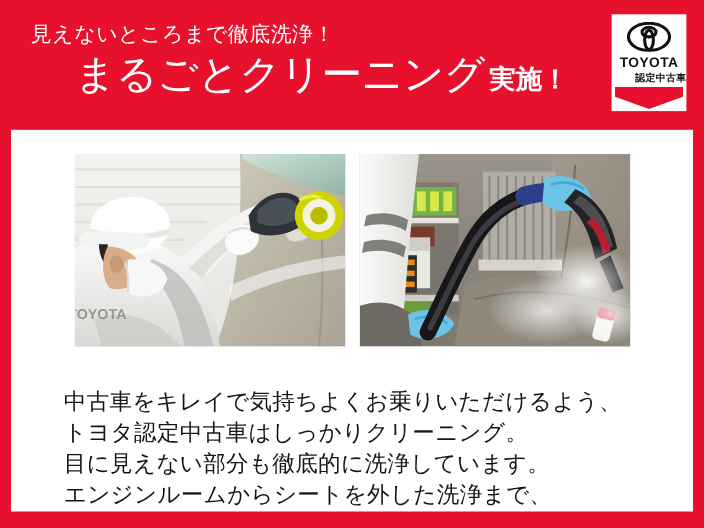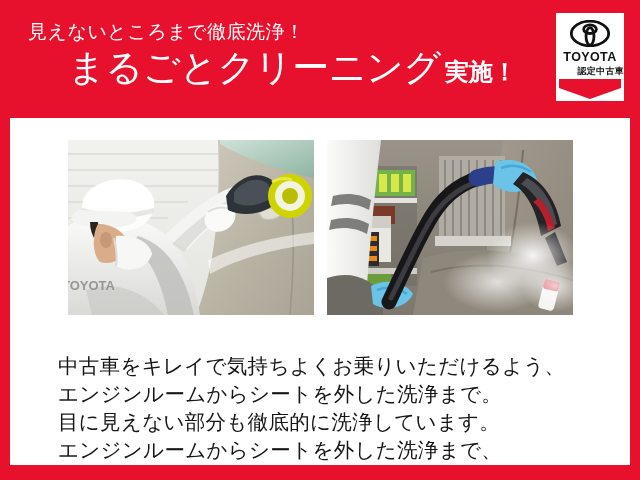--- a/index.html
+++ b/index.html
@@ -401,19 +401,19 @@
           <ellipse cx="206" cy="116" rx="46" ry="34" fill="url(#steamG)"></ellipse>
           <ellipse cx="170" cy="142" rx="54" ry="30" fill="url(#steamG)" opacity="0.8"></ellipse>
           <ellipse cx="228" cy="146" rx="34" ry="26" fill="url(#steamG)" opacity="0.85"></ellipse>
         </svg>
       </div>
 
     </div>
 
     <div class="body-copy">
       <div class="body-line">中古車をキレイで気持ちよくお乗りいただけるよう、</div>
-      <div class="body-line">エンジンルームからシートを外した洗浄まで。</div>
+      <div class="body-line">トヨタ認定中古車はしっかりクリーニング。</div>
       <div class="body-line">目に見えない部分も徹底的に洗浄しています。</div>
       <div class="body-line">エンジンルームからシートを外した洗浄まで、</div>
     </div>
 
   </div>
 </div>
 
 </body></html>

